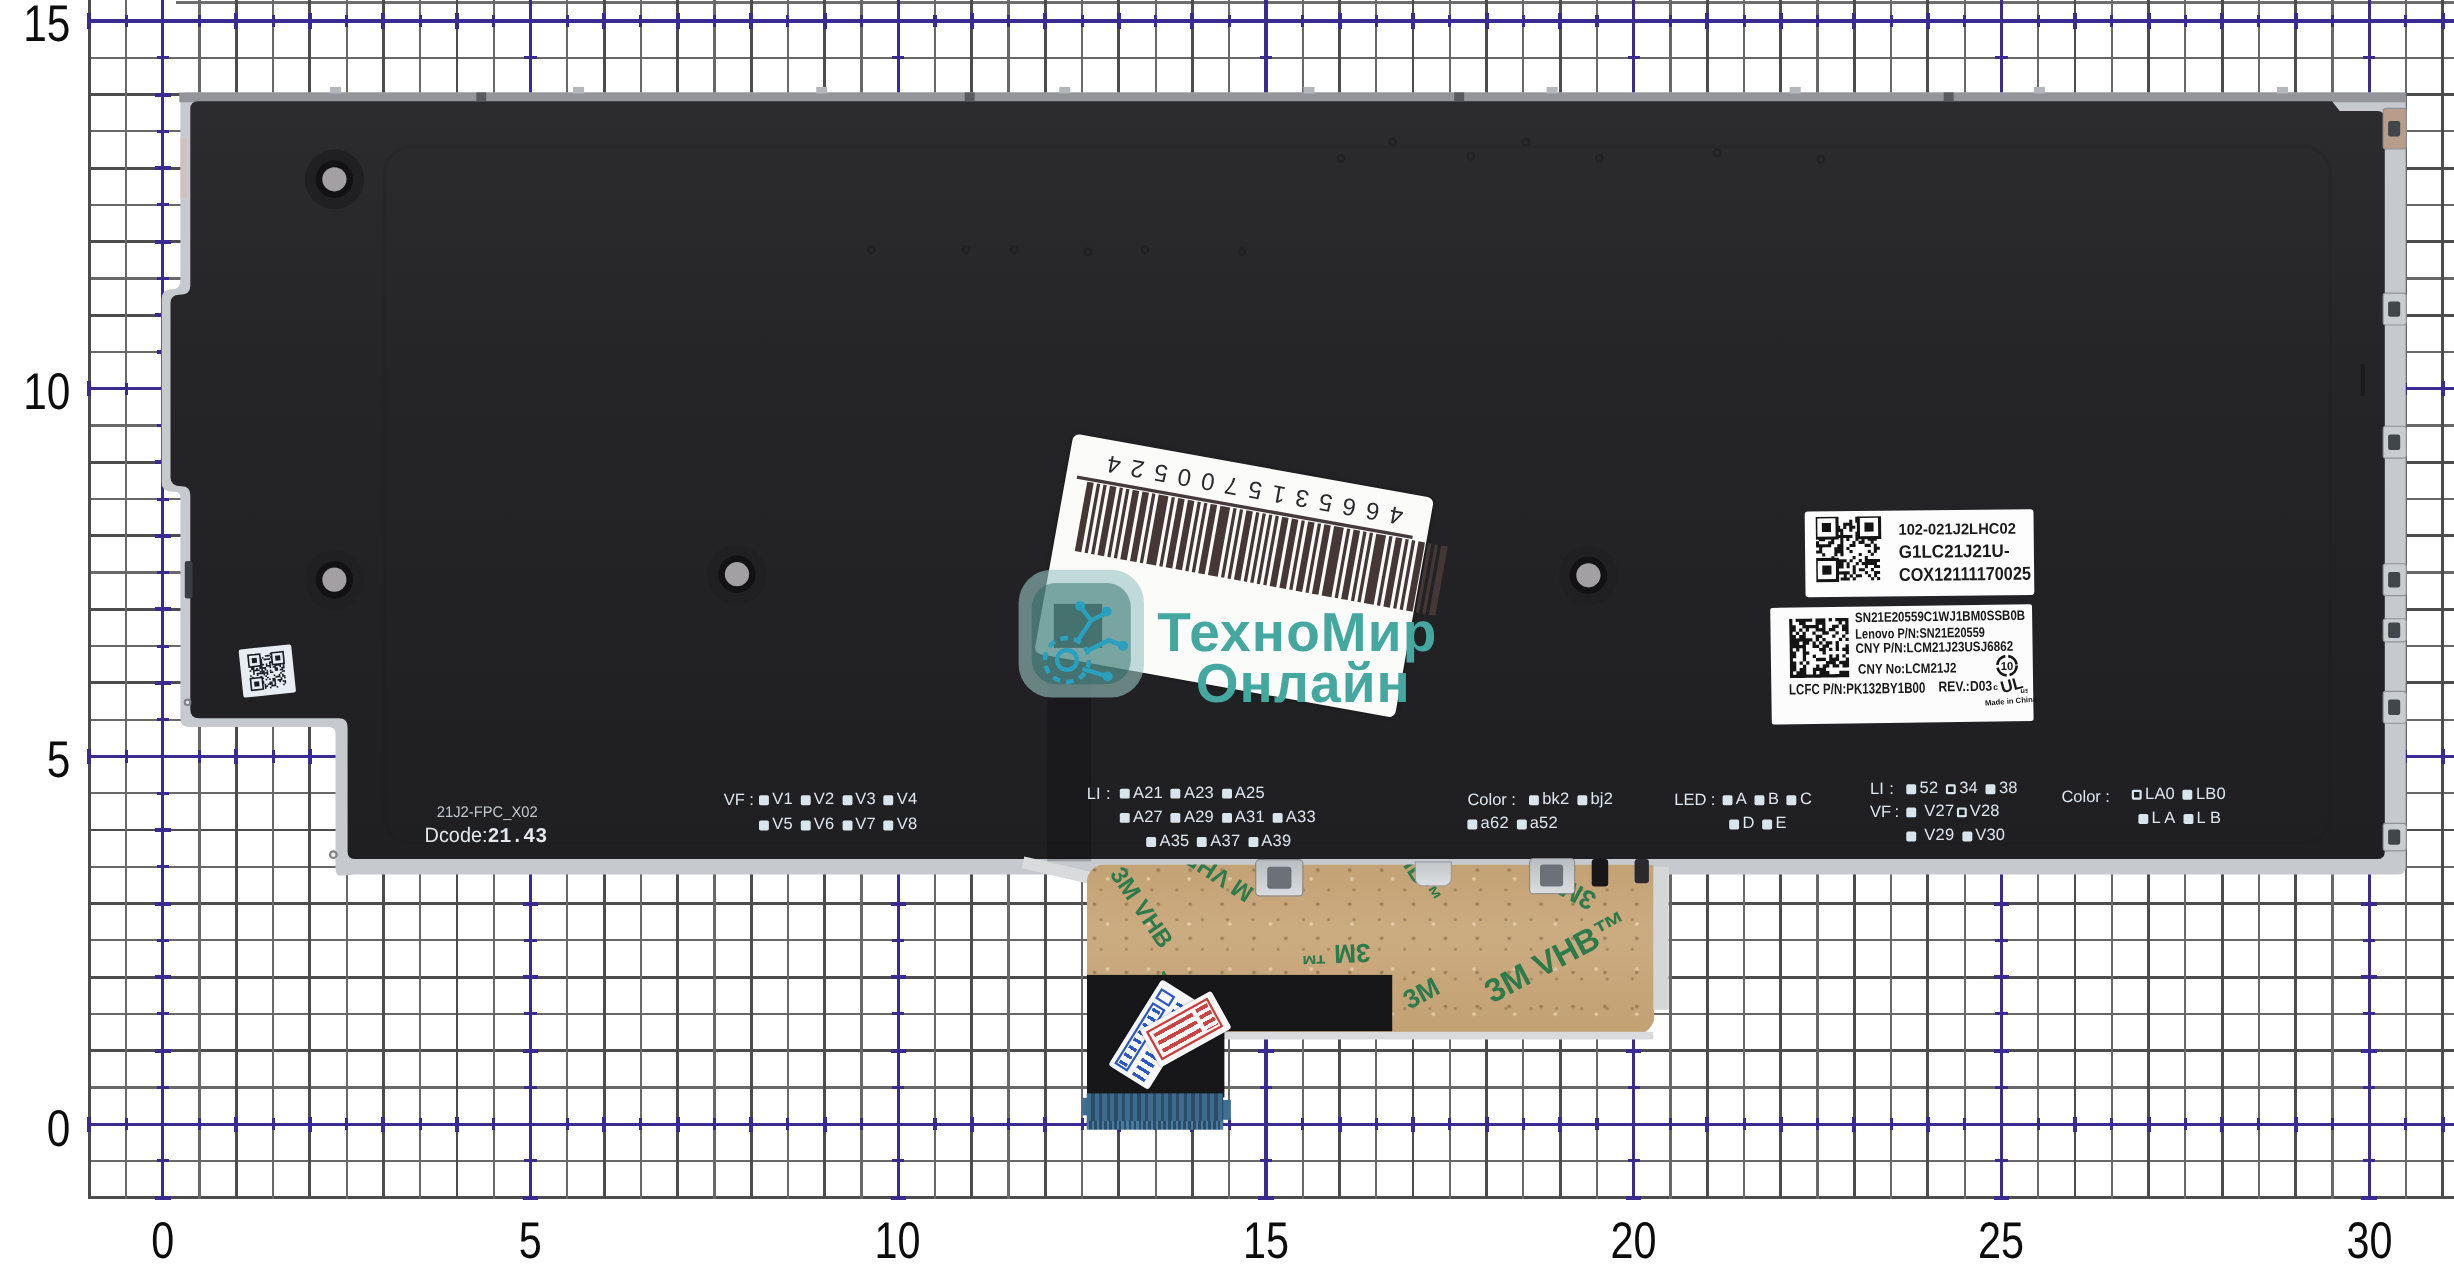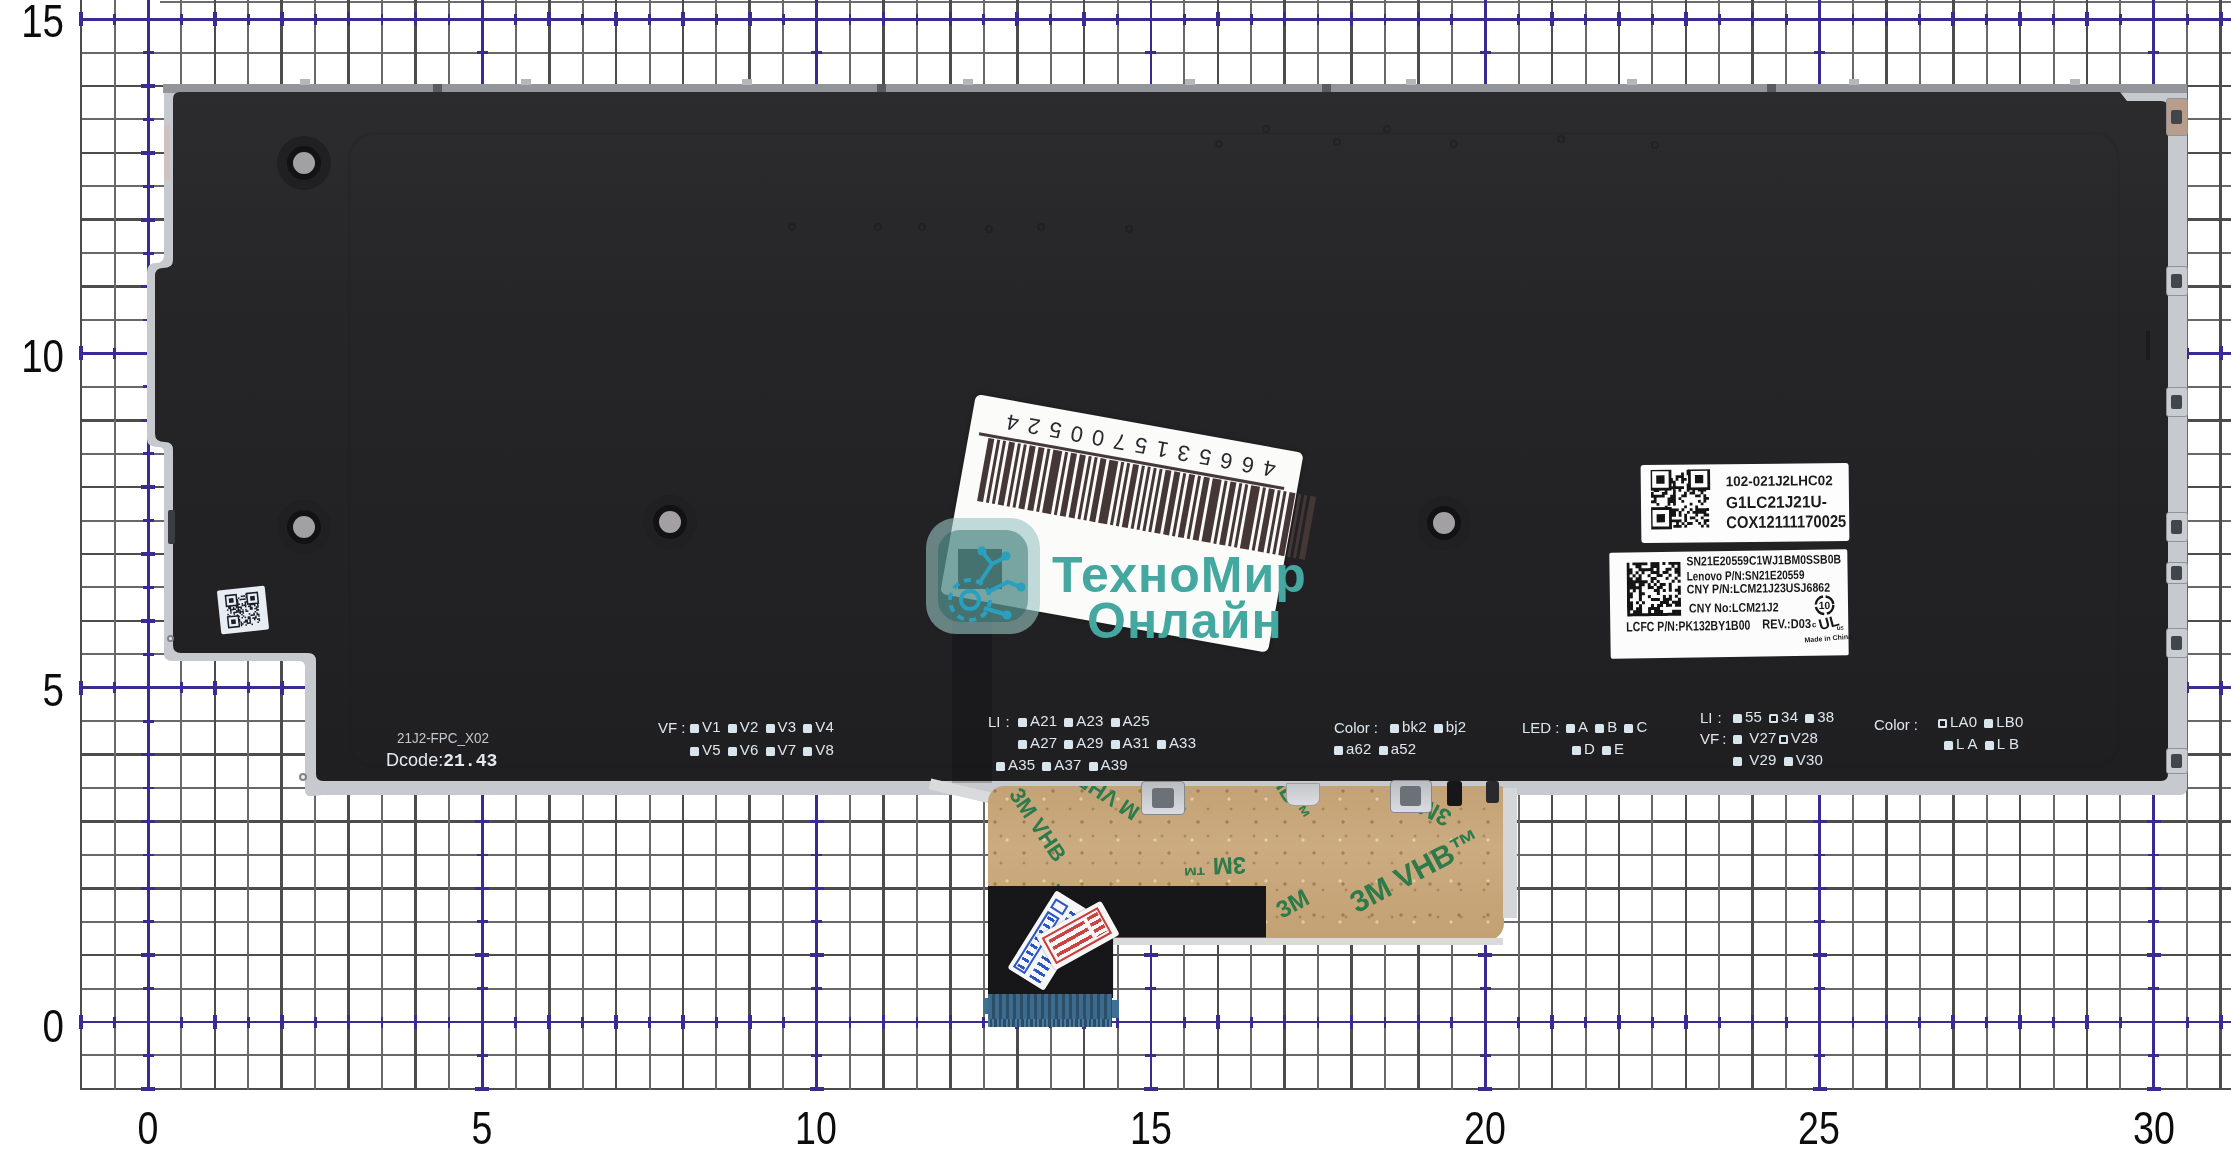--- a/index.html
+++ b/index.html
@@ -227,32 +227,32 @@
 
 <div class="abs" style="left:386px;top:749px;font-size:19px;color:#e4e7eb;transform:scaleX(.95);transform-origin:0 0">Dcode:<span style="font-family:Liberation Mono,monospace;font-weight:bold">21.43</span></div>
 
 <div class="lbl" style="left:658px;top:719px">VF<span style="margin:0 4px">:</span></div>
 <div class="row" style="left:690px;top:718px"><span class="box"></span><span style="margin-right:7px">V1</span><span class="box"></span><span style="margin-right:7px">V2</span><span class="box"></span><span style="margin-right:7px">V3</span><span class="box"></span><span style="margin-right:15px">V4</span></div>
 <div class="row" style="left:690px;top:741px"><span class="box"></span><span style="margin-right:7px">V5</span><span class="box"></span><span style="margin-right:7px">V6</span><span class="box"></span><span style="margin-right:7px">V7</span><span class="box"></span><span style="margin-right:7px">V8</span></div>
 
 <div class="lbl" style="left:988px;top:713px">LI<span style="margin:0 5px">:</span></div>
 <div class="row" style="left:1018px;top:712px"><span class="box"></span><span style="margin-right:7px">A21</span><span class="box"></span><span style="margin-right:7px">A23</span><span class="box"></span><span style="margin-right:7px">A25</span></div>
 <div class="row" style="left:1018px;top:734px"><span class="box"></span><span style="margin-right:7px">A27</span><span class="box"></span><span style="margin-right:7px">A29</span><span class="box"></span><span style="margin-right:7px">A31</span><span class="box"></span><span style="margin-right:7px">A33</span></div>
-<div class="row" style="left:996px;top:756px"><span class="box"></span><span style="margin-right:7px">A35</span><span class="box"></span><span style="margin-right:7px">A37</span><span class="box"></span><span style="margin-right:7px">A39</span></div>
+<div class="row" style="left:1042px;top:756px"><span class="box"></span><span style="margin-right:7px">A35</span><span class="box"></span><span style="margin-right:7px">A37</span><span class="box"></span><span style="margin-right:7px">A39</span></div>
 
 <div class="lbl" style="left:1334px;top:719px">Color<span style="margin:0 4px">:</span></div>
 <div class="row" style="left:1390px;top:718px"><span class="box"></span><span style="margin-right:7px">bk2</span><span class="box"></span><span style="margin-right:0">bj2</span></div>
 <div class="row" style="left:1334px;top:740px"><span class="box"></span><span style="margin-right:7px">a62</span><span class="box"></span><span style="margin-right:7px">a52</span></div>
 
 <div class="lbl" style="left:1522px;top:719px">LED<span style="margin:0 4px">:</span></div>
 <div class="row" style="left:1566px;top:718px"><span class="box"></span><span style="margin-right:7px">A</span><span class="box"></span><span style="margin-right:7px">B</span><span class="box"></span><span style="margin-right:7px">C</span></div>
 <div class="row" style="left:1572px;top:740px"><span class="box"></span><span style="margin-right:7px">D</span><span class="box"></span><span style="margin-right:7px">E</span></div>
 
 <div class="lbl" style="left:1700px;top:709px">LI<span style="margin:0 5px">:</span></div>
-<div class="row" style="left:1733px;top:708px"><span class="box"></span><span style="margin-right:7px">55</span><span class="box"><i></i></span><span style="margin-right:7px">34</span><span class="box"></span><span style="margin-right:17px">38</span></div>
+<div class="row" style="left:1733px;top:708px"><span class="box"></span><span style="margin-right:7px">52</span><span class="box"><i></i></span><span style="margin-right:7px">34</span><span class="box"></span><span style="margin-right:17px">38</span></div>
 <div class="lbl" style="left:1700px;top:730px">VF<span style="margin:0 3px">:</span></div>
 <div class="row" style="left:1733px;top:729px"><span class="box"></span><span style="margin-right:2px"> V27</span><span class="box"><i></i></span><span style="margin-right:7px">V28</span></div>
 <div class="row" style="left:1733px;top:751px"><span class="box"></span><span style="margin-right:7px"> V29</span><span class="box"></span><span style="margin-right:7px">V30</span></div>
 
 <div class="lbl" style="left:1874px;top:716px">Color<span style="margin:0 4px">:</span></div>
 <div class="row" style="left:1938px;top:713px"><span class="box"><i></i></span><span style="margin-right:7px">LA0</span><span class="box"></span><span style="margin-right:7px">LB0</span></div>
 <div class="row" style="left:1944px;top:735px"><span class="box"></span><span style="margin-right:7px">L A</span><span class="box"></span><span style="margin-right:7px">L B</span></div>
 
 <div class="abs" style="left:976px;top:394px;width:333px;height:203px;background:#fbfbfa;border-radius:6px;transform:rotate(10.2deg);transform-origin:0 0;box-shadow:0 0 4px rgba(0,0,0,.35)">
 <div class="abs" style="left:32px;top:9px;width:276px;height:25px;font-size:22px;letter-spacing:9.5px;color:#2a2a2e;transform:rotate(180deg)">4665315700524</div>

